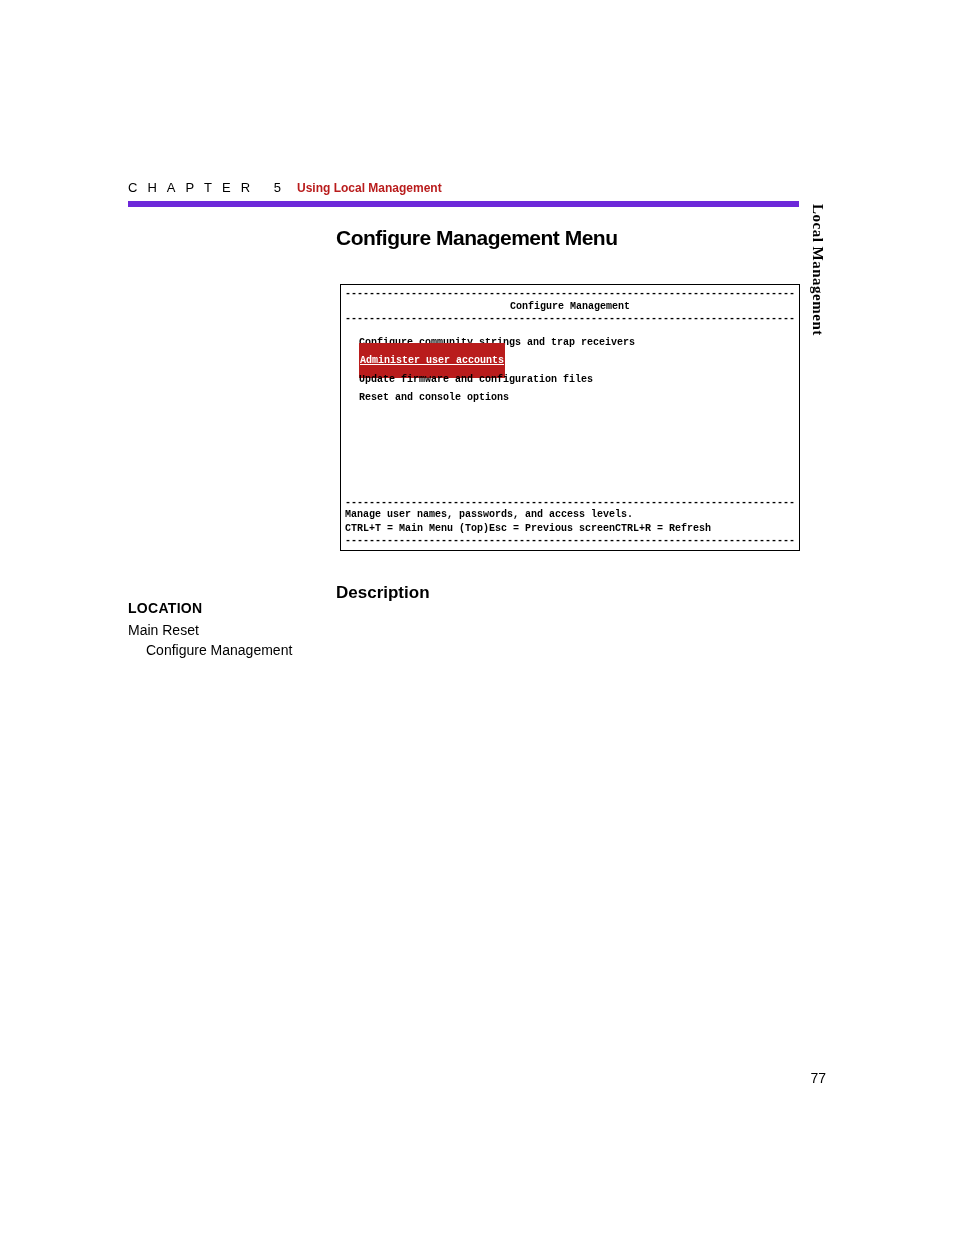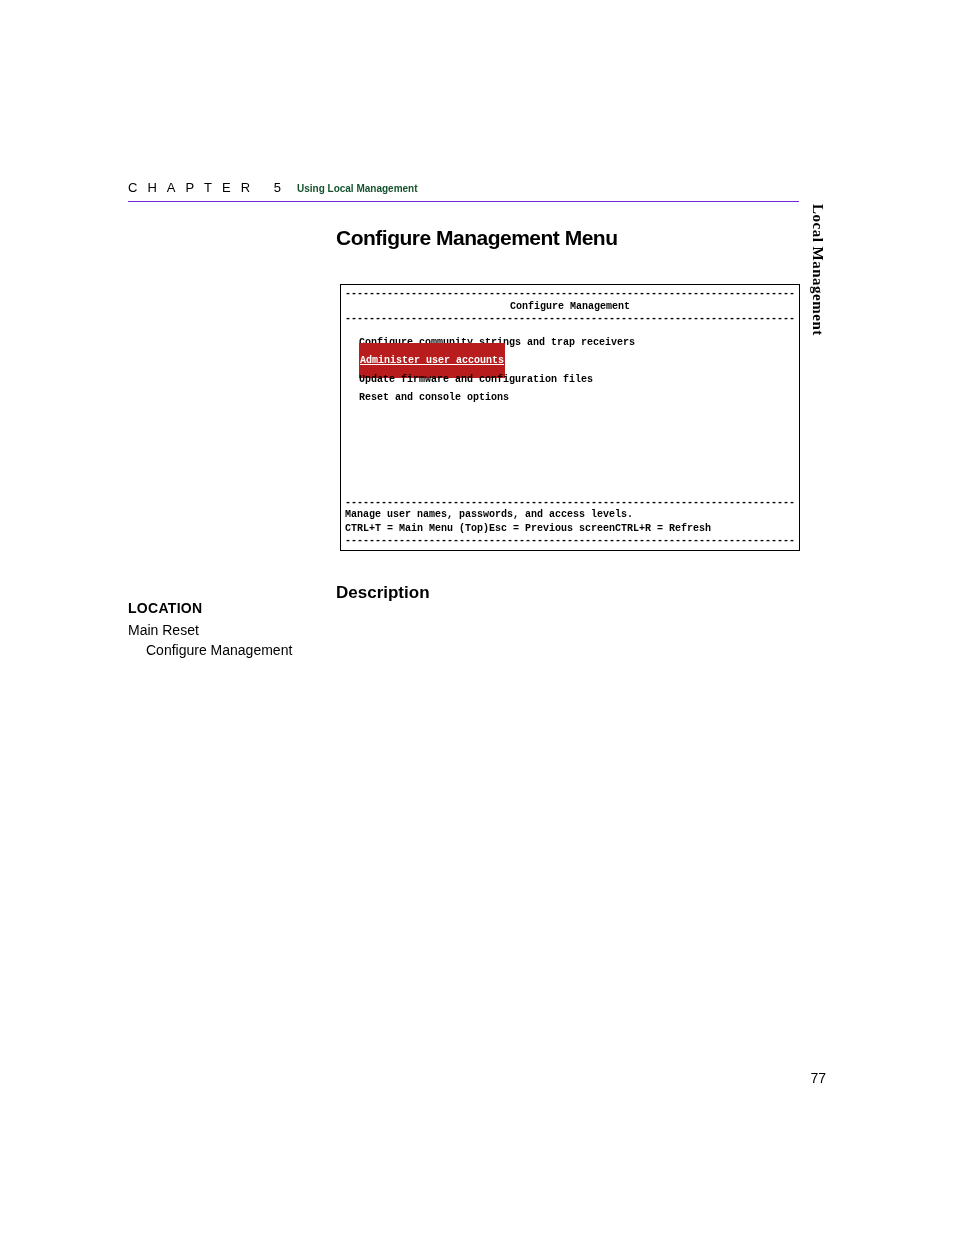--- a/index.html
+++ b/index.html
@@ -17,32 +17,32 @@
     width: 954px;
     height: 1235px;
   }
   .header-line {
     position: absolute;
     left: 128px;
     top: 180px;
     width: 671px;
     display: flex;
     align-items: baseline;
-    border-bottom: 1px solid #6d28d9;
+    border-bottom: 6px solid #6d28d9;
     padding-bottom: 6px;
   }
   .chapter-label {
     letter-spacing: 10px;
     font-size: 13px;
     font-weight: 400;
     font-family: Helvetica, Arial, sans-serif;
   }
   .chapter-title {
-    color: #14532d;
-    font-size: 10px;
+    color: #b91c1c;
+    font-size: 12px;
     font-weight: bold;
     margin-left: 6px;
   }
   .side-tab {
     position: absolute;
     right: 128px;
     top: 204px;
     writing-mode: vertical-rl;
     font-family: Georgia, "Times New Roman", serif;
     font-weight: bold;

